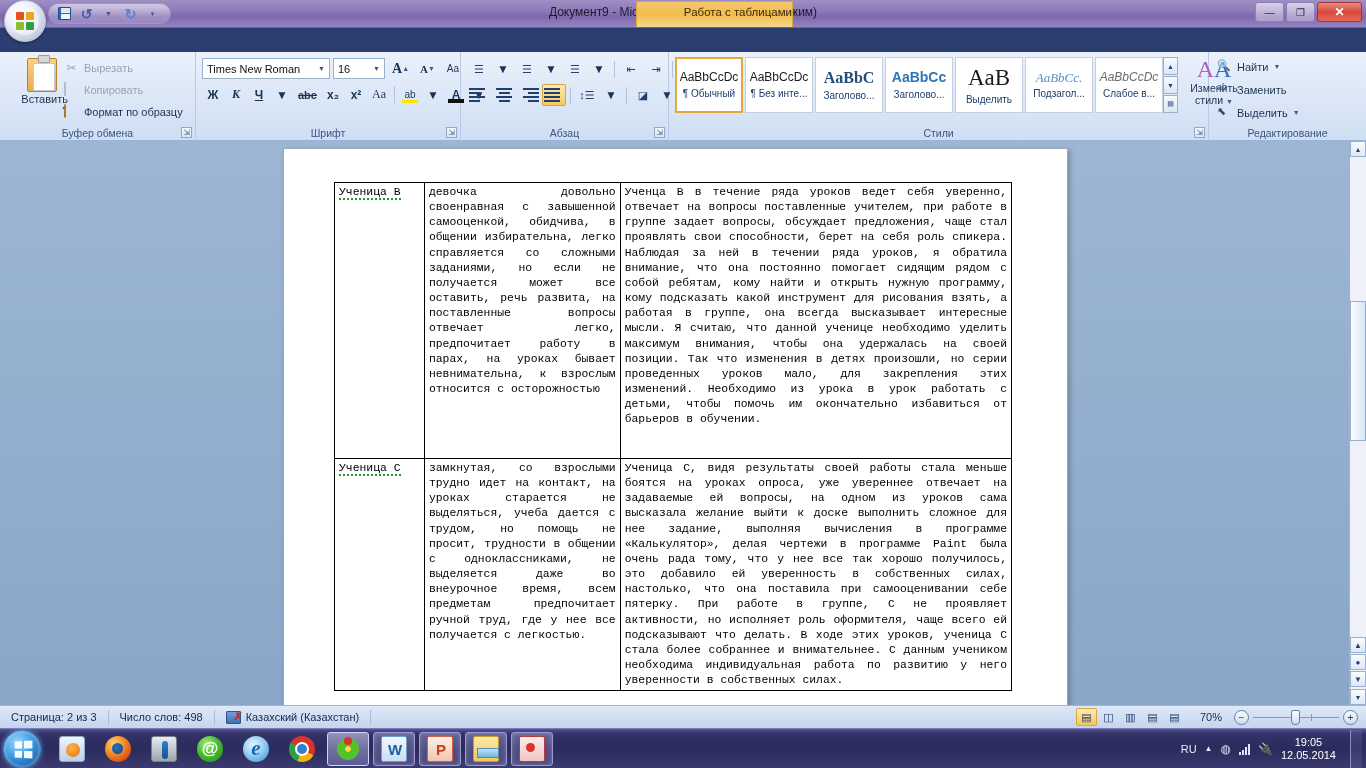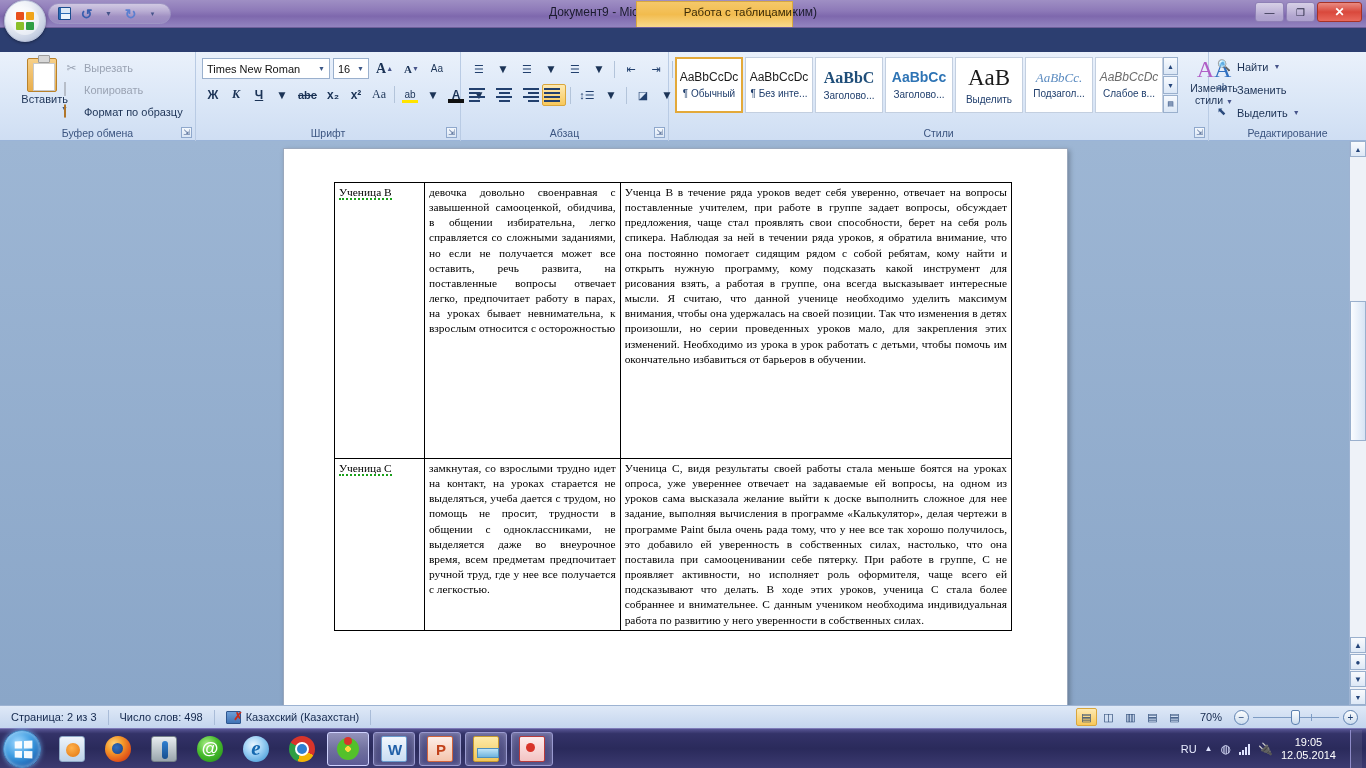--- a/index.html
+++ b/index.html
@@ -171,21 +171,21 @@
   .g-font { left: 196px; width: 265px; }
   .f-row1 { position: absolute; left: 6px; top: 6px; display: flex; gap: 3px; align-items: center; }
   .f-row2 { position: absolute; left: 6px; top: 32px; display: flex; gap: 1px; align-items: center; }
   .combo {
     height: 21px; border: 1px solid #9ab0cd; background: #fff;
     display: flex; align-items: center; padding: 0 2px 0 4px;
     font-size: 11px; color: #111; gap: 3px;
   }
   .combo .caret { font-size: 7px; color: #3a5585; margin-left: auto; padding-right:2px; }
   .cb-font { width: 128px; }
-  .cb-size { width: 36px; }
+  .cb-size { width: 52px; }
   .rbtn {
     min-width: 22px; height: 21px; padding: 0 3px;
     display: flex; align-items: center; justify-content: center;
     font-size: 12px; color: #1b3356; border: 1px solid transparent;
     border-radius: 2px; cursor: default;
   }
   .rbtn.bold { font-weight: bold; }
   .rbtn.ital { font-style: italic; font-family: "Liberation Serif", serif; font-weight:bold; }
   .rbtn.undl { text-decoration: underline; font-weight: bold; }
   .rbtn.strike { text-decoration: line-through; font-weight:bold; font-size:11px;}
@@ -258,21 +258,21 @@
     overflow: hidden;
   }
   .page {
     position: absolute; left: 283px; top: 7px; width: 785px; height: 560px;
     background: #fff; border: 1px solid #9aa8bd;
     box-shadow: 2px 2px 5px rgba(0,0,0,.25);
   }
   .doc-table {
     position: absolute; left: 50px; top: 33px; width: 678px;
     border-collapse: collapse;
-    font-family: Liberation Serif, serif;
+    font-family: Liberation Mono, monospace;
     font-size: 11.4px; color: #000;
   }
   .doc-table td {
     border: 1px solid #000; vertical-align: top;
     padding: 2px 4px 2px 4px; line-height: 1.33;
   }
   .col-name { width: 90px; }
   .col-desc { width: 196px; text-align: justify; }
   .col-note { width: 392px; text-align: justify; margin-left: 8px; }
   .spellerr { border-bottom: 2px dotted #1aa01a; }

